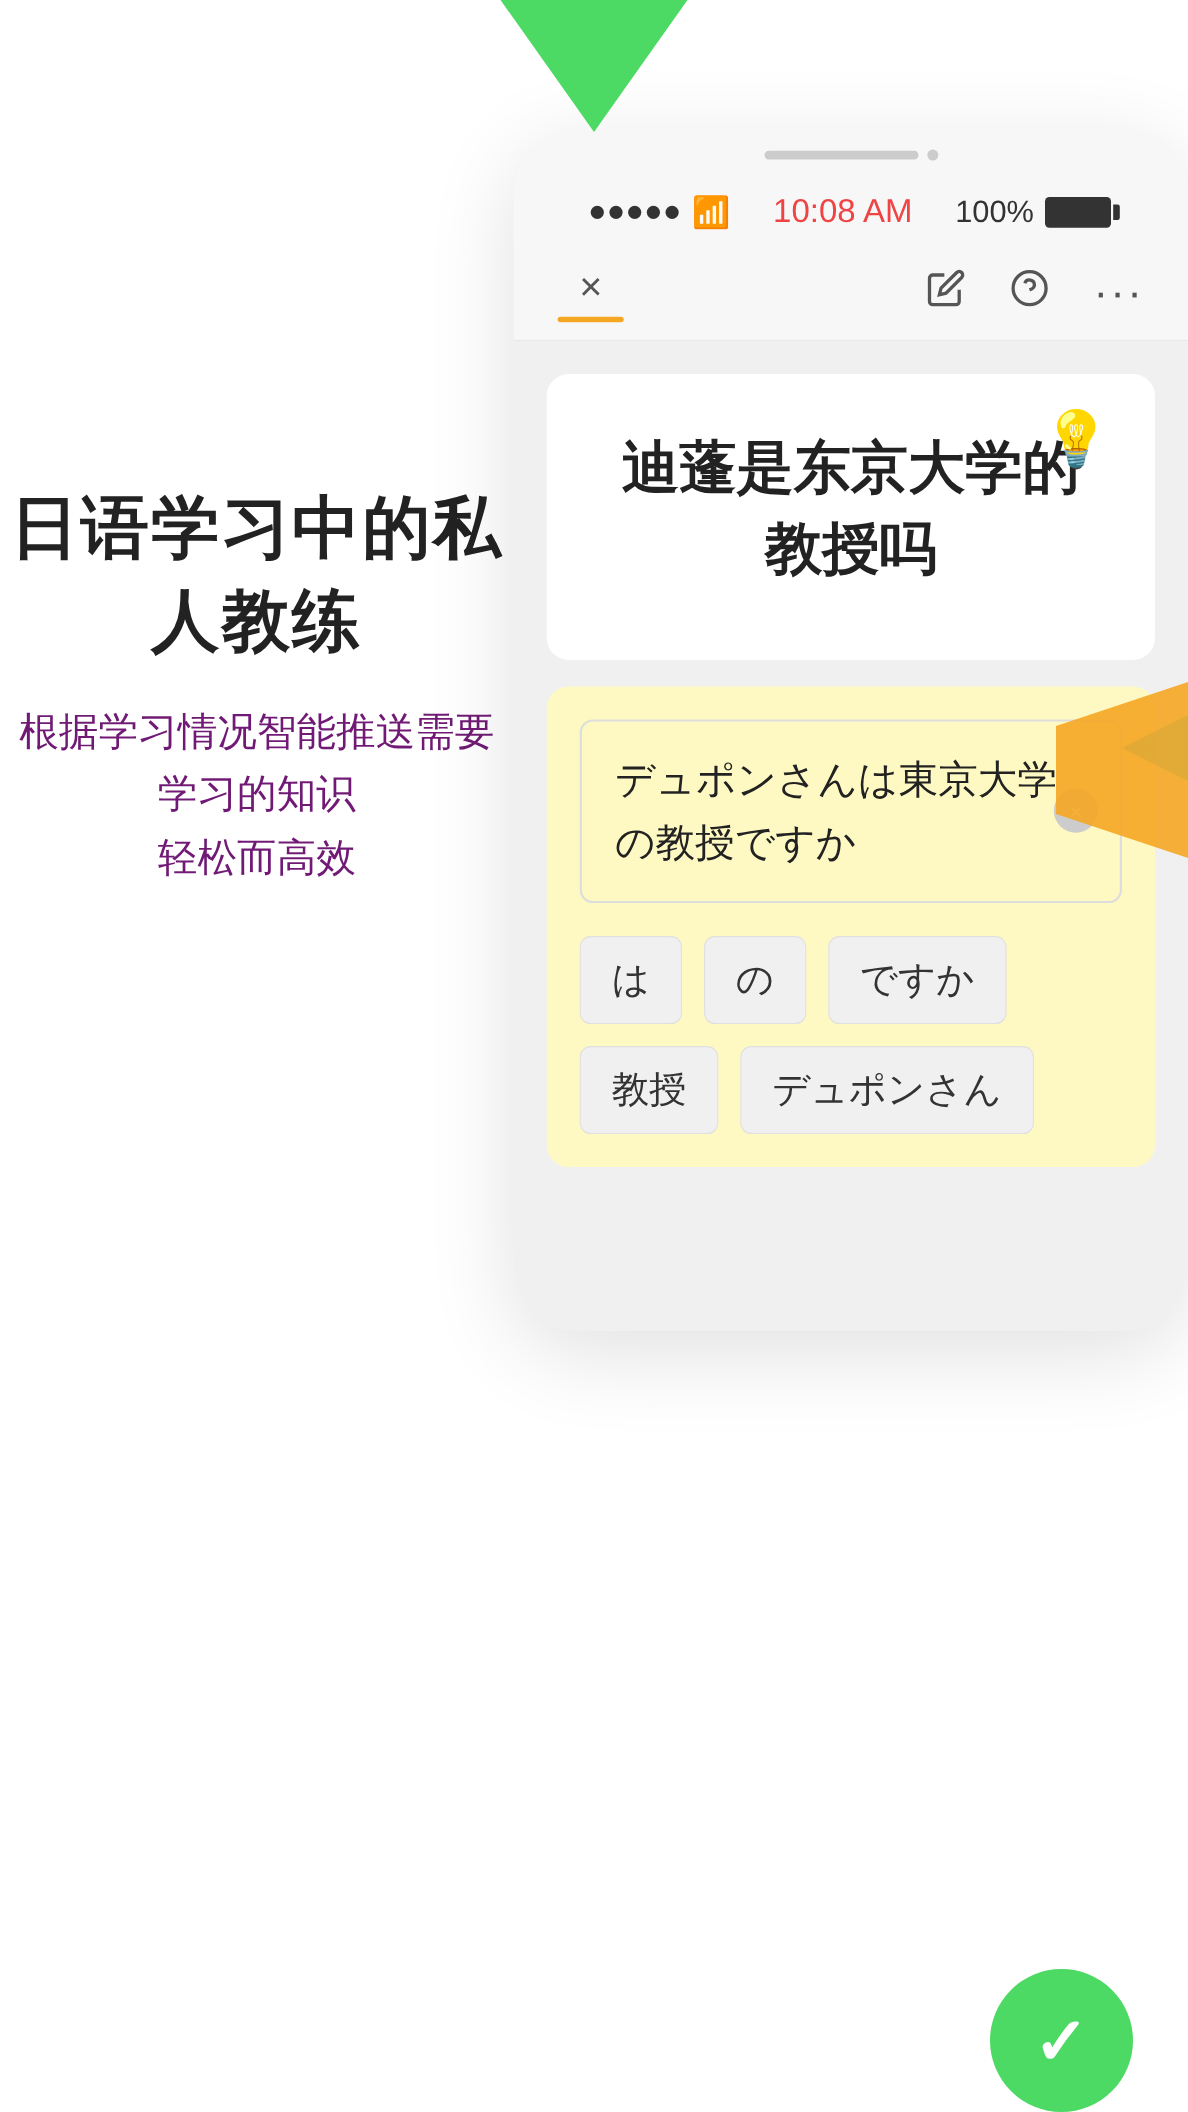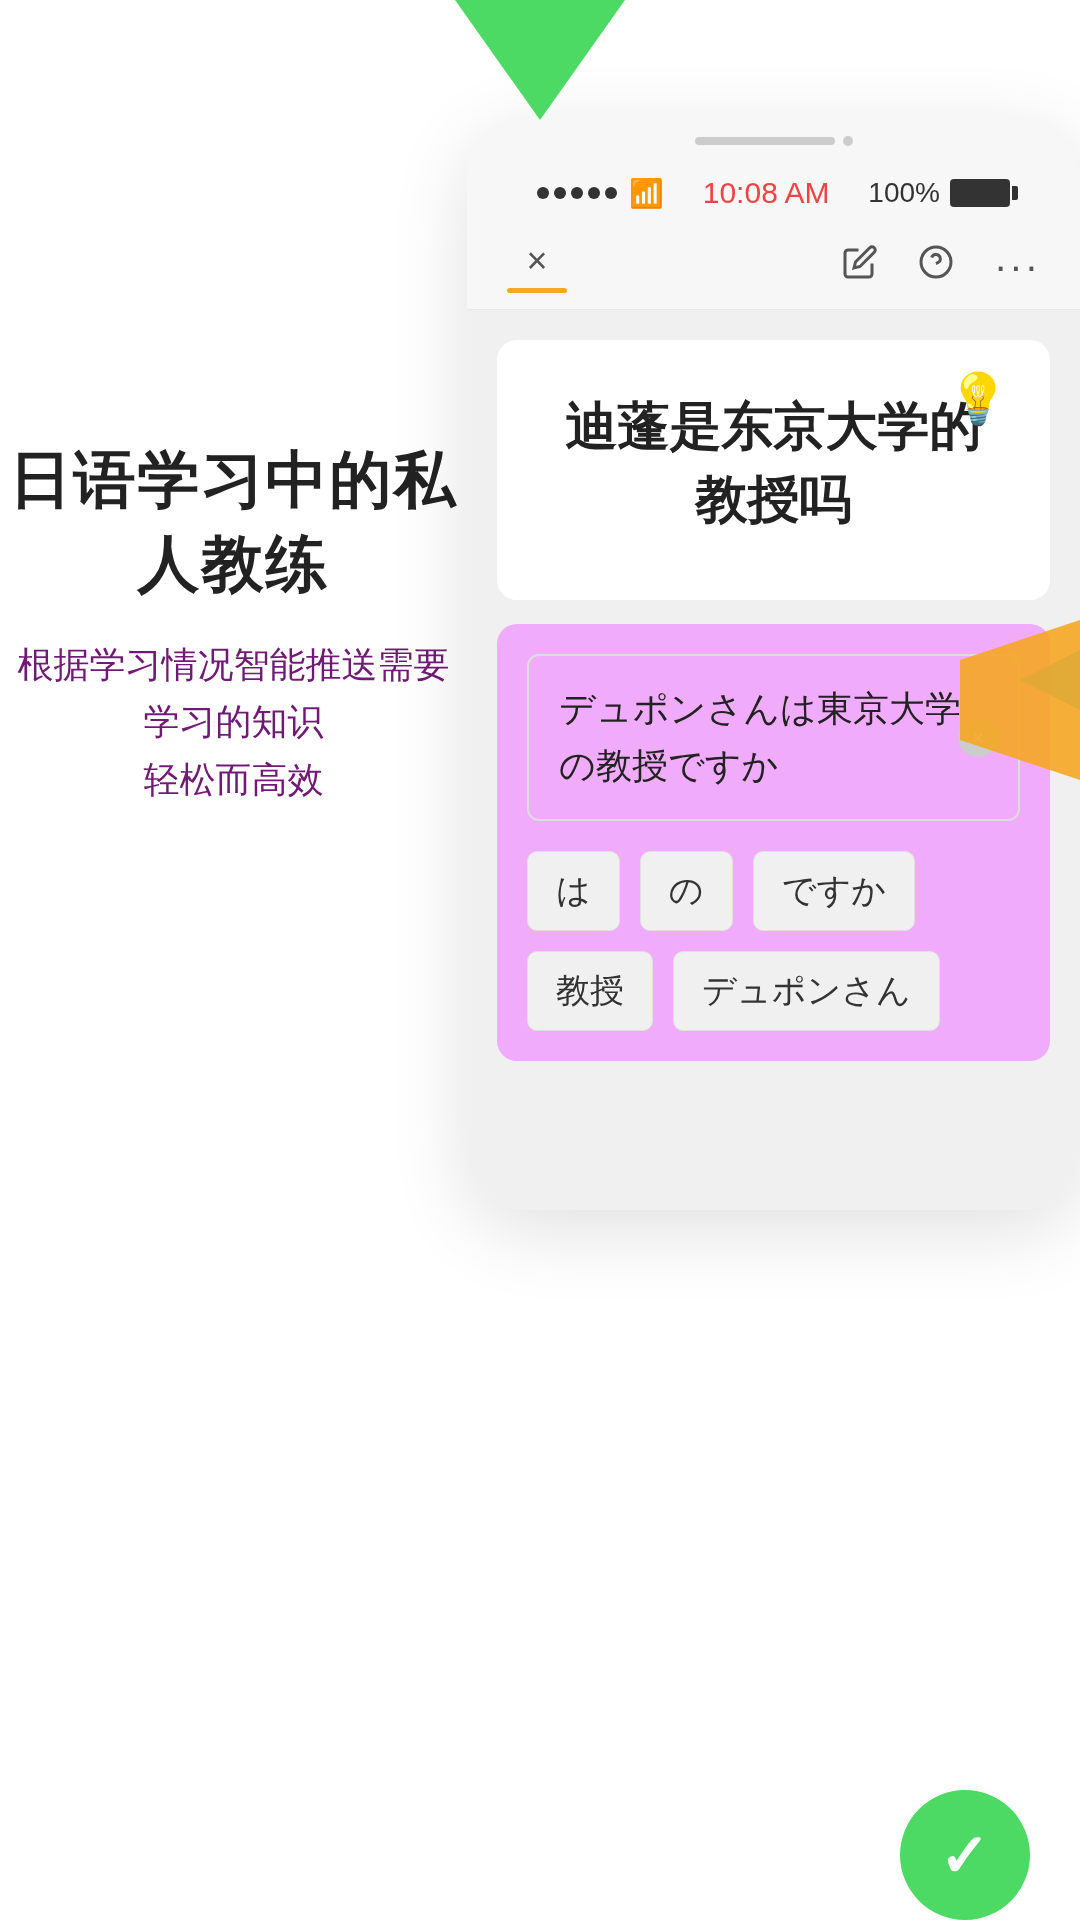--- a/index.html
+++ b/index.html
@@ -276,21 +276,21 @@
     }
 
     .question-hint {
       font-size: 30px;
       color: #aaaaaa;
       text-align: center;
     }
 
     
     .answer-card {
-      background: #f0abfc;
+      background: #fef9c3;
       border-radius: 20px;
       padding: 30px;
     }
 
     .answer-input-area {
       border: 2px solid #dddddd;
       border-radius: 12px;
       padding: 24px 30px;
       margin-bottom: 30px;
       font-size: 36px;

